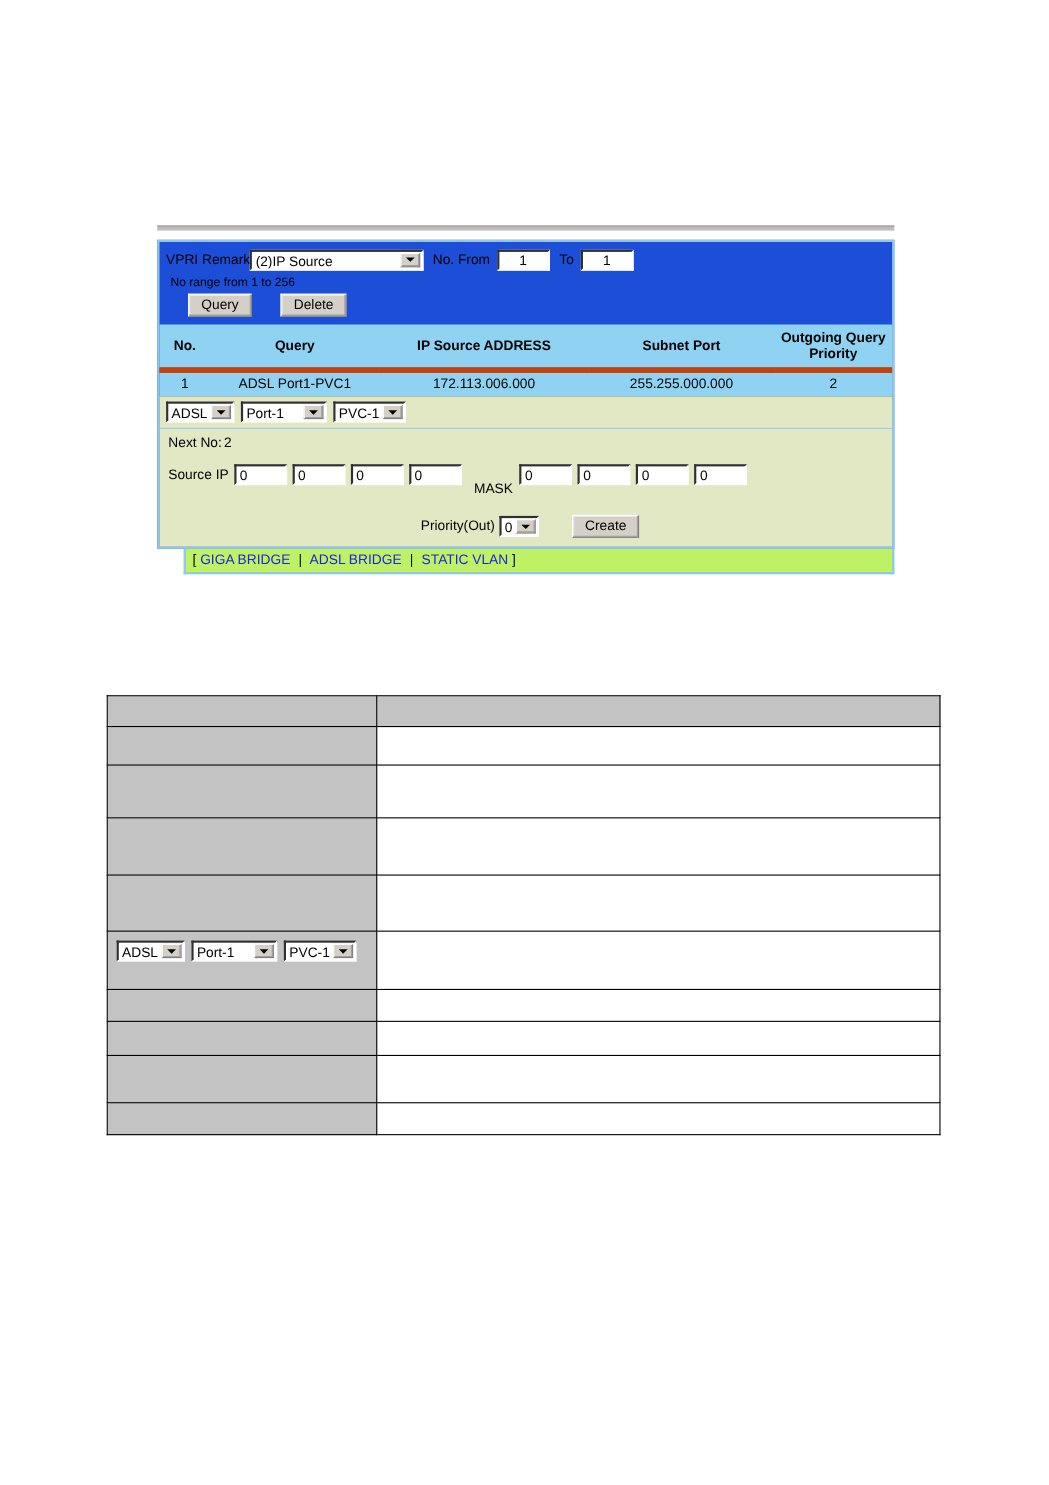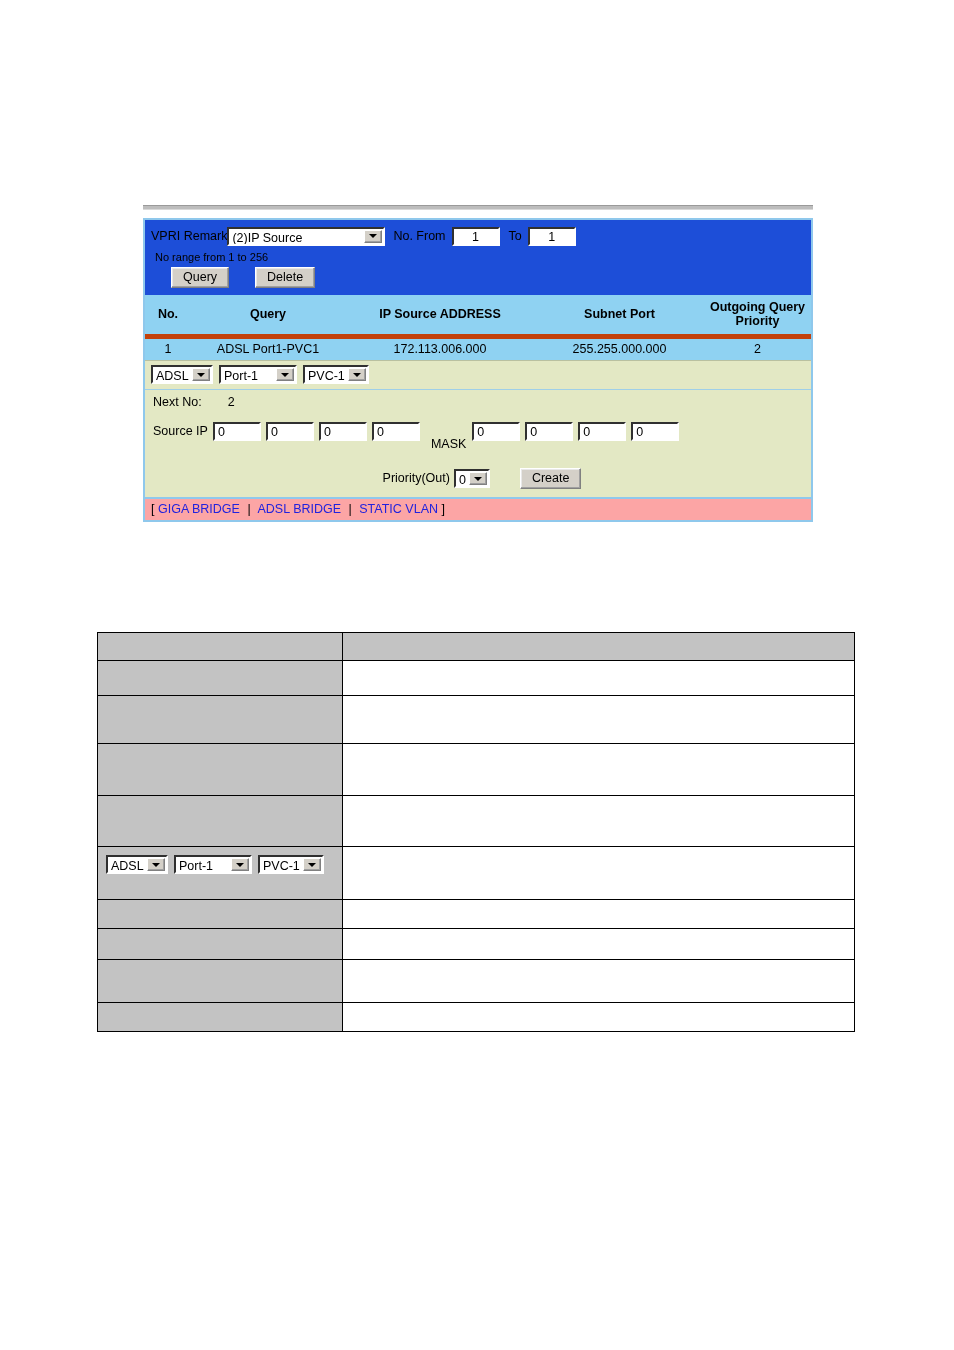--- a/index.html
+++ b/index.html
@@ -193,21 +193,21 @@
 
   
   #create-section {
     background: #e3e8c4;
     padding: 4px 0 8px 0;
   }
   #next-no-row {
     display: flex;
     font-size: 12.5px;
     padding: 2px 0 4px 8px;
-    gap: 26px;
+    gap: 2px;
   }
   #source-ip-row {
     display: flex;
     align-items: center;
     padding: 0 0 0 8px;
     gap: 0;
   }
   #source-ip-row .octet { width: 48px; margin-right: 5px; }
   #mask-label { padding: 0 6px 0 6px; margin-top: 25px; }
 
@@ -217,24 +217,25 @@
     padding: 18px 0 0 8px;
     gap: 14px;
     justify-content: center;
   }
   #priority-select { width: 36px; }
 
   
   #footer-links {
     border: 2px solid #8fc8ec;
     border-top: none;
-    background: #fca5a5;
+    background: #bef264;
     font-size: 12.5px;
     padding: 3px 0 4px 6px;
     box-sizing: border-box;
+    margin-left: 24px;
   }
   #footer-links a {
     color: #2222dd;
     text-decoration: none;
   }
   #footer-links .sep { color: #000; padding: 0 4px; }
   #footer-links .brk { color: #000; }
 
   
   #desc-table {

